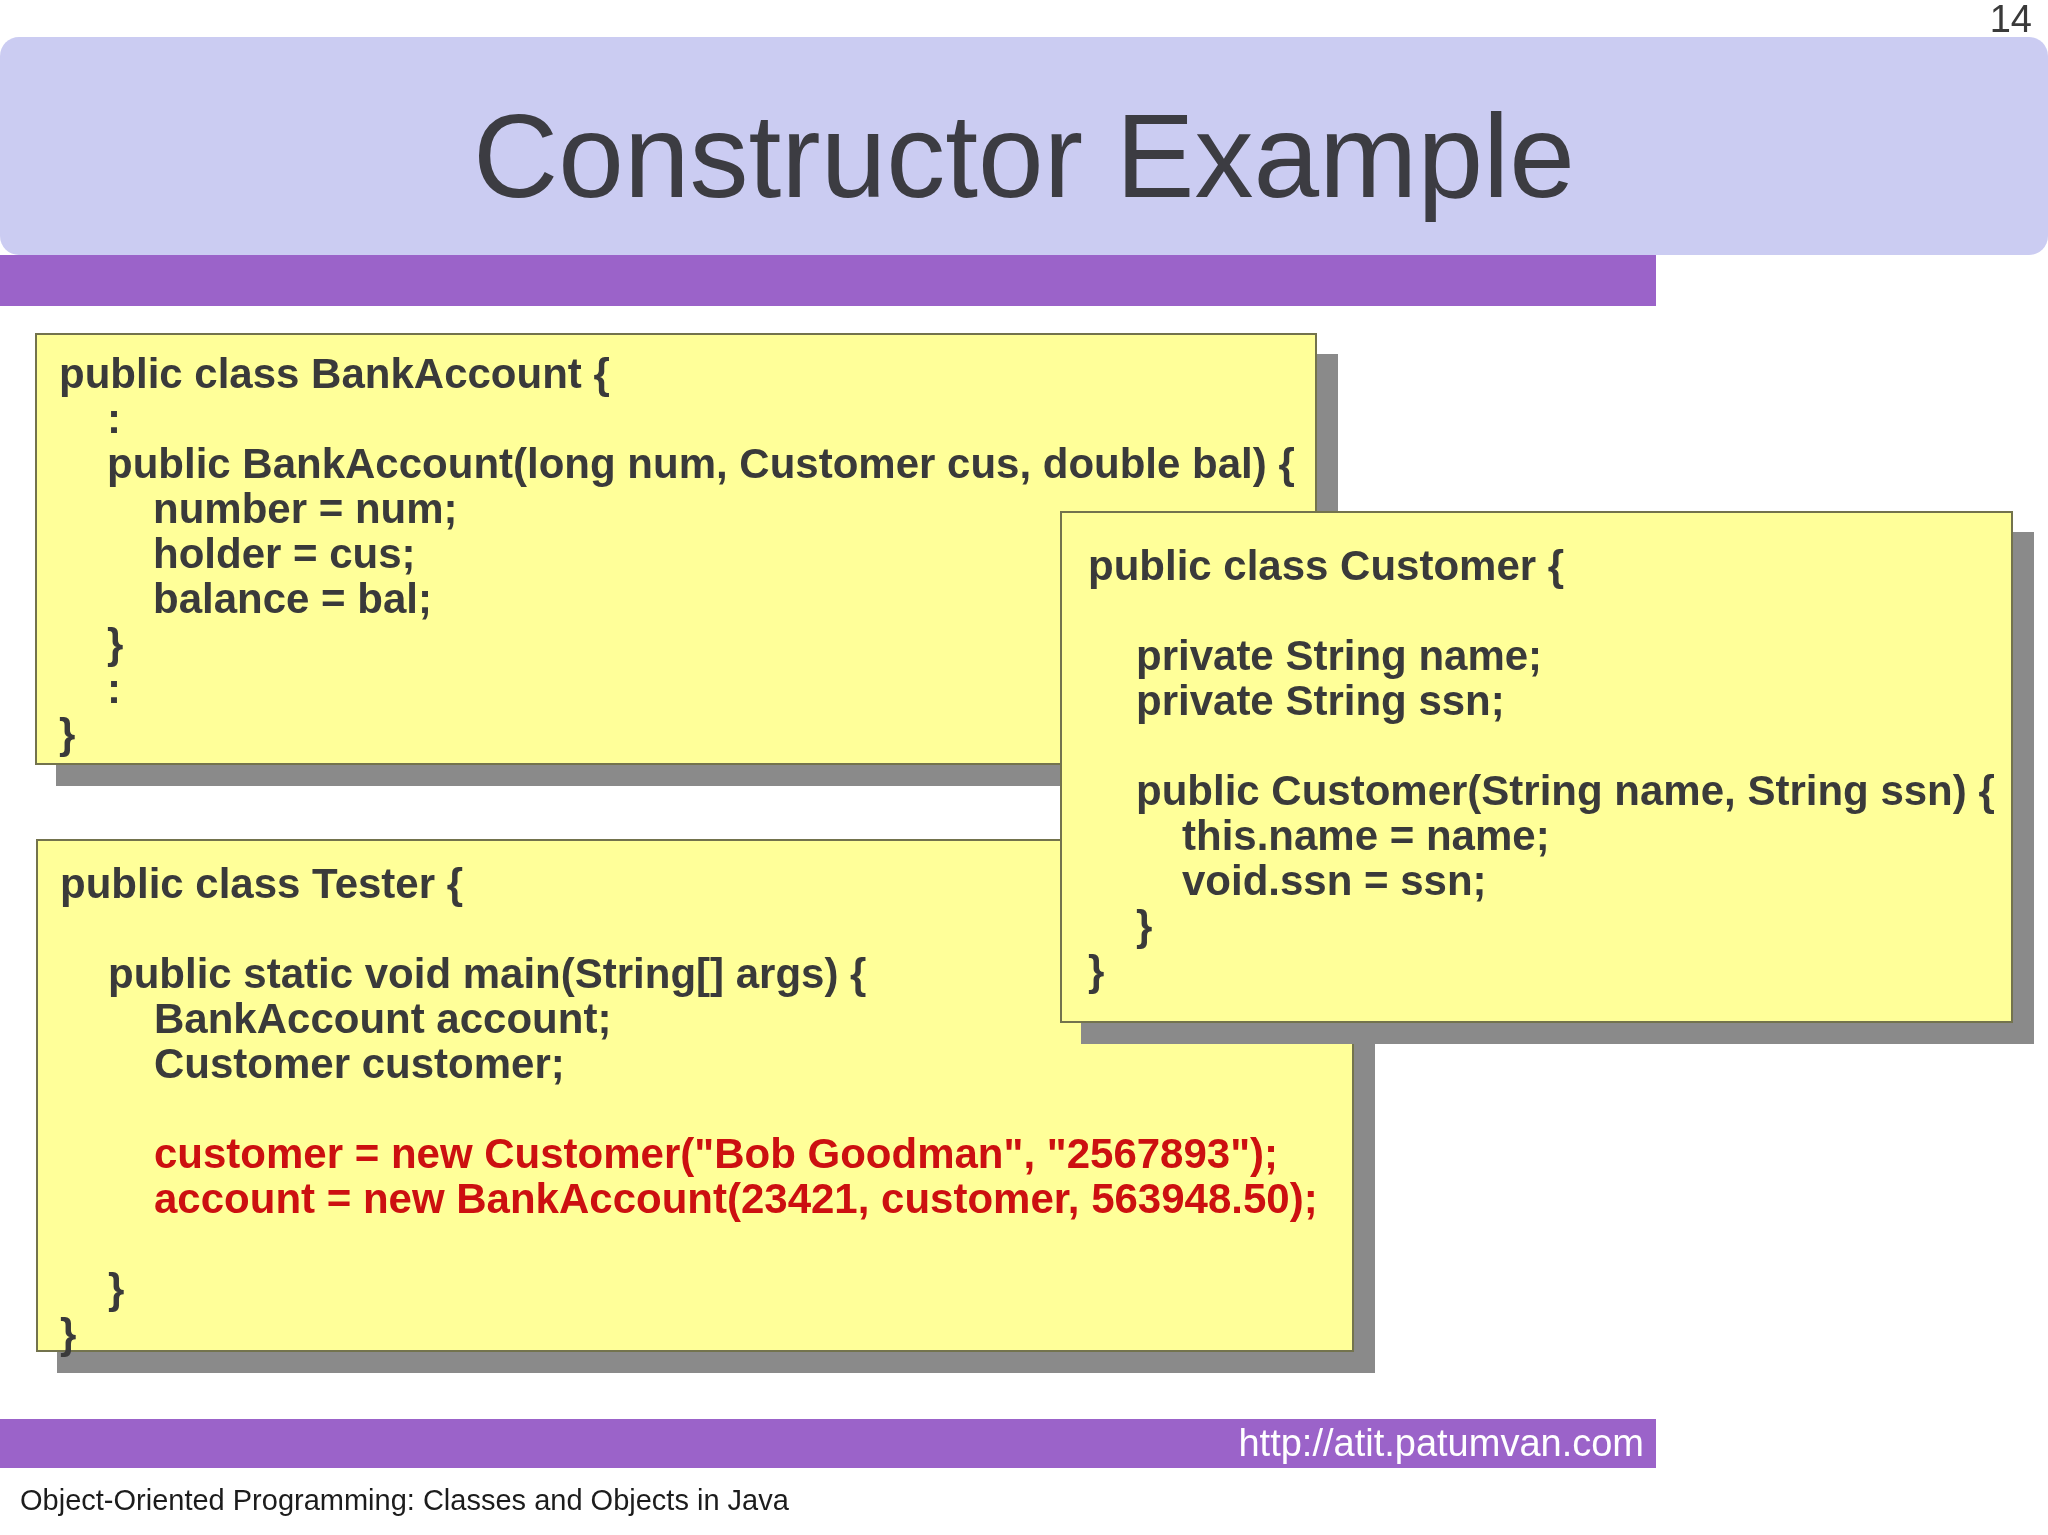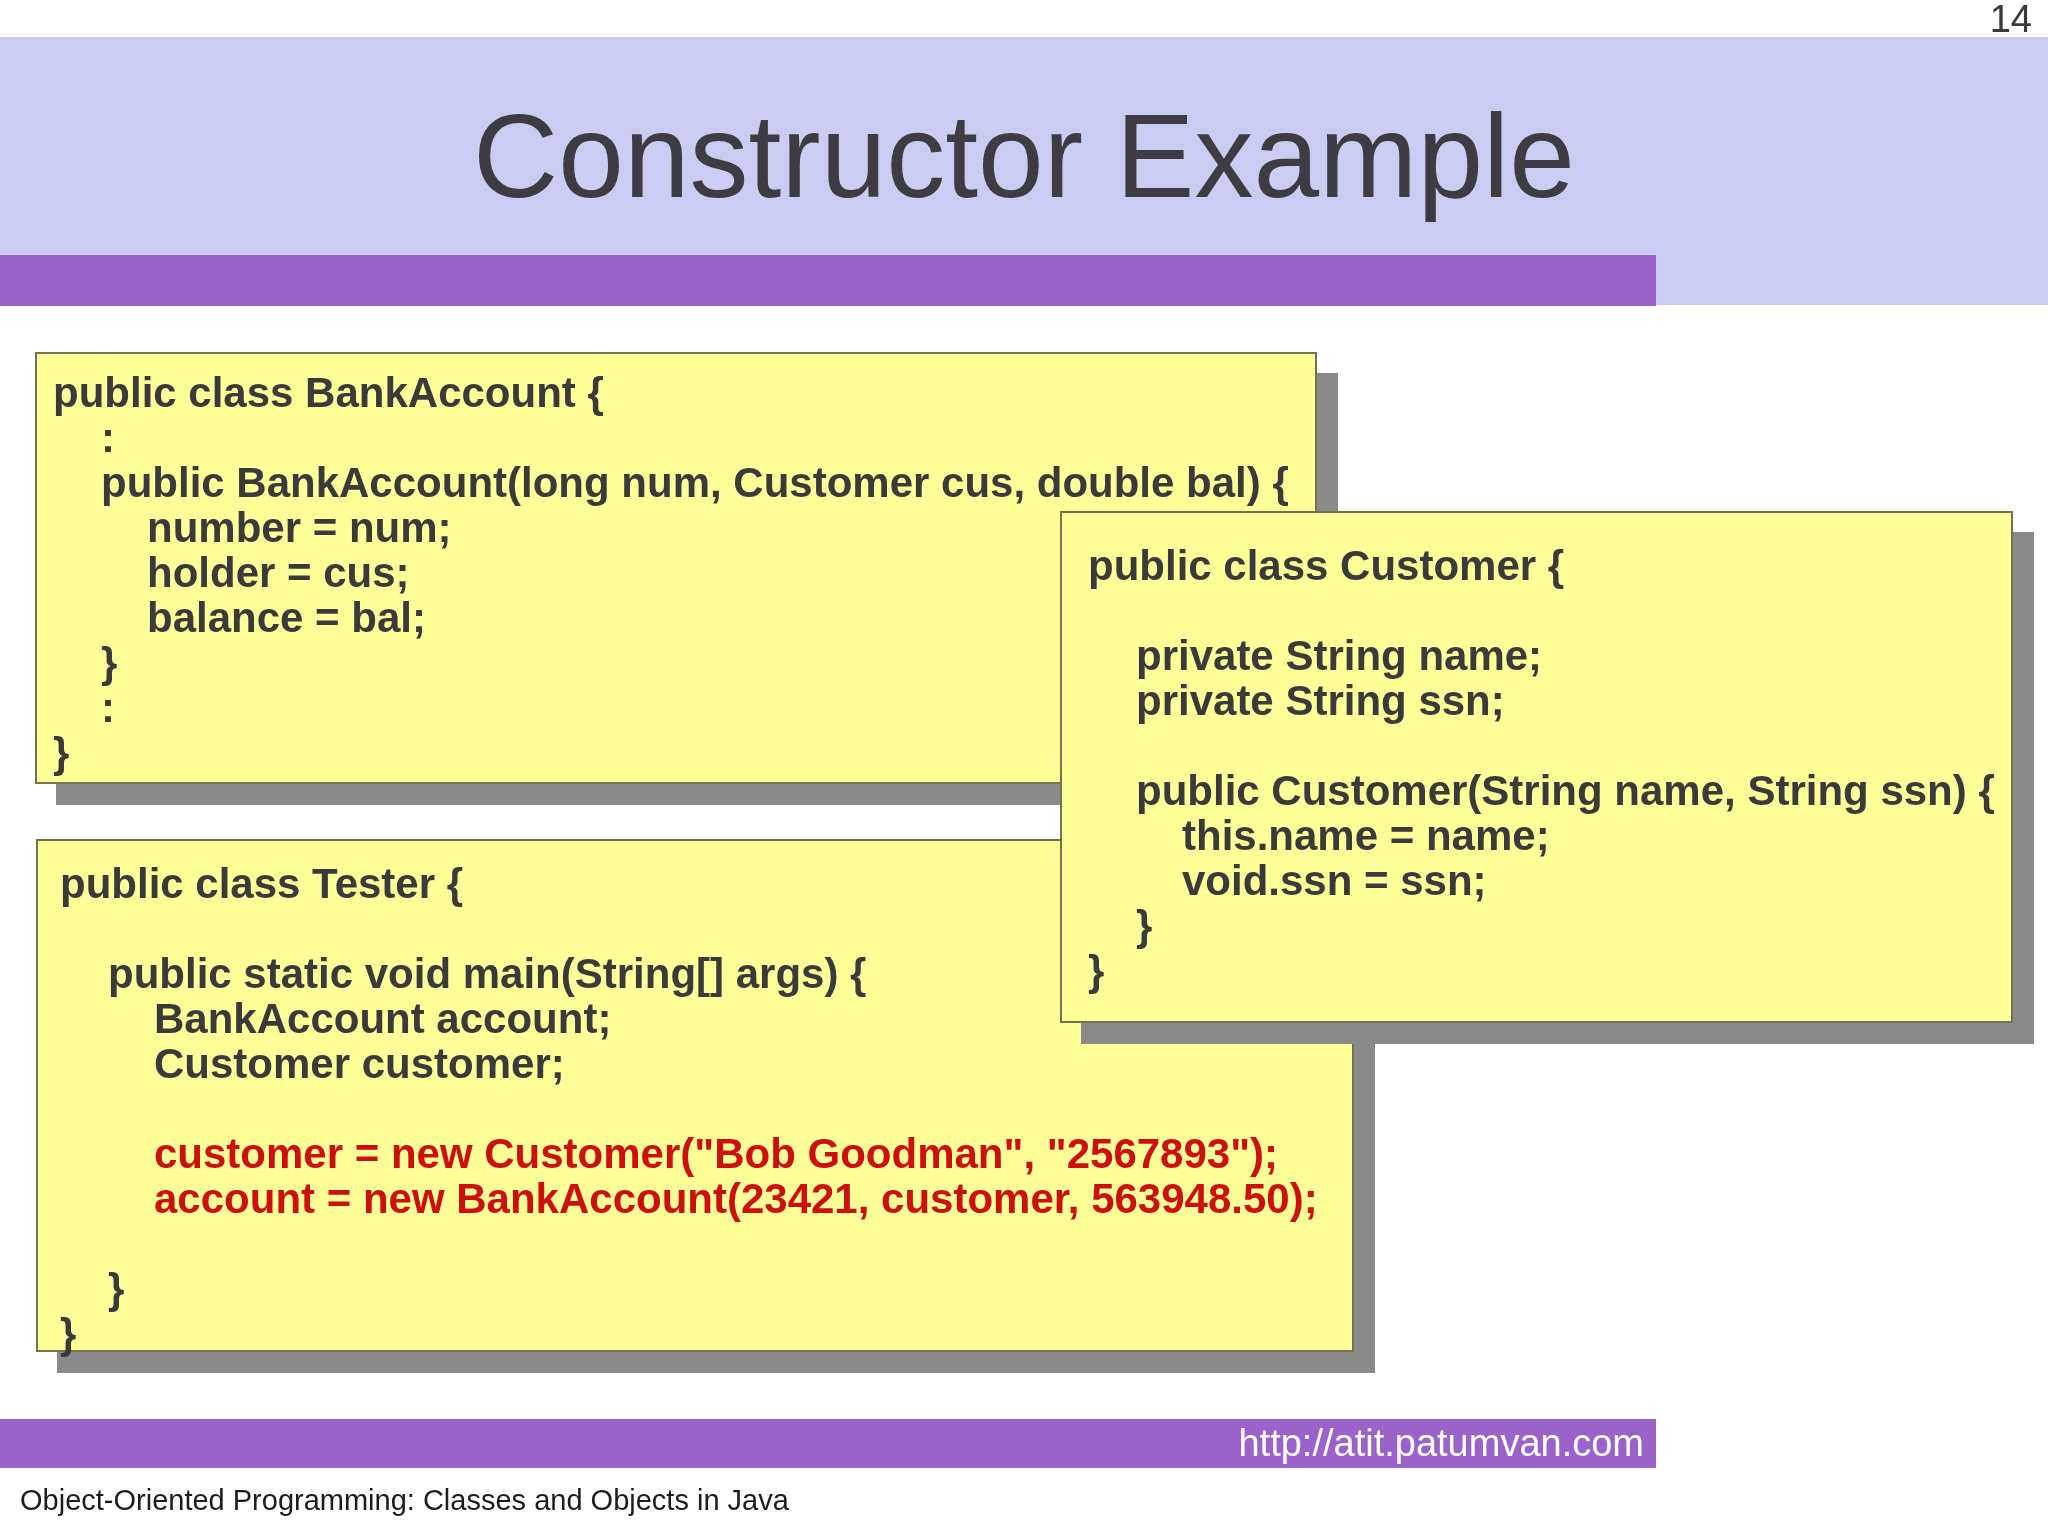--- a/index.html
+++ b/index.html
@@ -21,22 +21,23 @@
     font-size: 38px;
     line-height: 34px;
     color: #3a3a3a;
     margin-left: 16px;
   }
   .banner {
     position: absolute;
     top: 37px;
     left: 0;
     width: 2048px;
-    height: 268px;
+    height: 218px;
     background: #cbccf2;
+    border-radius: 19px;
   }
   .banner .title {
     margin-top: 60px;
     text-align: center;
     font-size: 118px;
     line-height: 118px;
     color: #3c3c42;
     letter-spacing: 0px;
   }
   .bar {
@@ -68,23 +69,23 @@
     font-size: 42px;
     font-weight: bold;
     color: #3a3a3a;
     white-space: nowrap;
   }
   .codebox .line.red { color: #cc1010; }
   .codebox .line.ind0 { padding-left: 0; }
   .codebox .line.ind1 { padding-left: 48px; }
   .codebox .line.ind2 { padding-left: 94px; }
   #box-bankaccount {
-    left: 35px; top: 352px;
+    left: 35px; top: 333px;
     width: 1282px; height: 432px;
-    padding: 16px 0 0 16px;
+    padding: 16px 0 0 22px;
     z-index: 1;
   }
   #box-tester {
     left: 36px; top: 839px;
     width: 1318px; height: 513px;
     padding: 20px 0 0 22px;
     z-index: 2;
   }
   #box-customer {
     left: 1060px; top: 511px;

